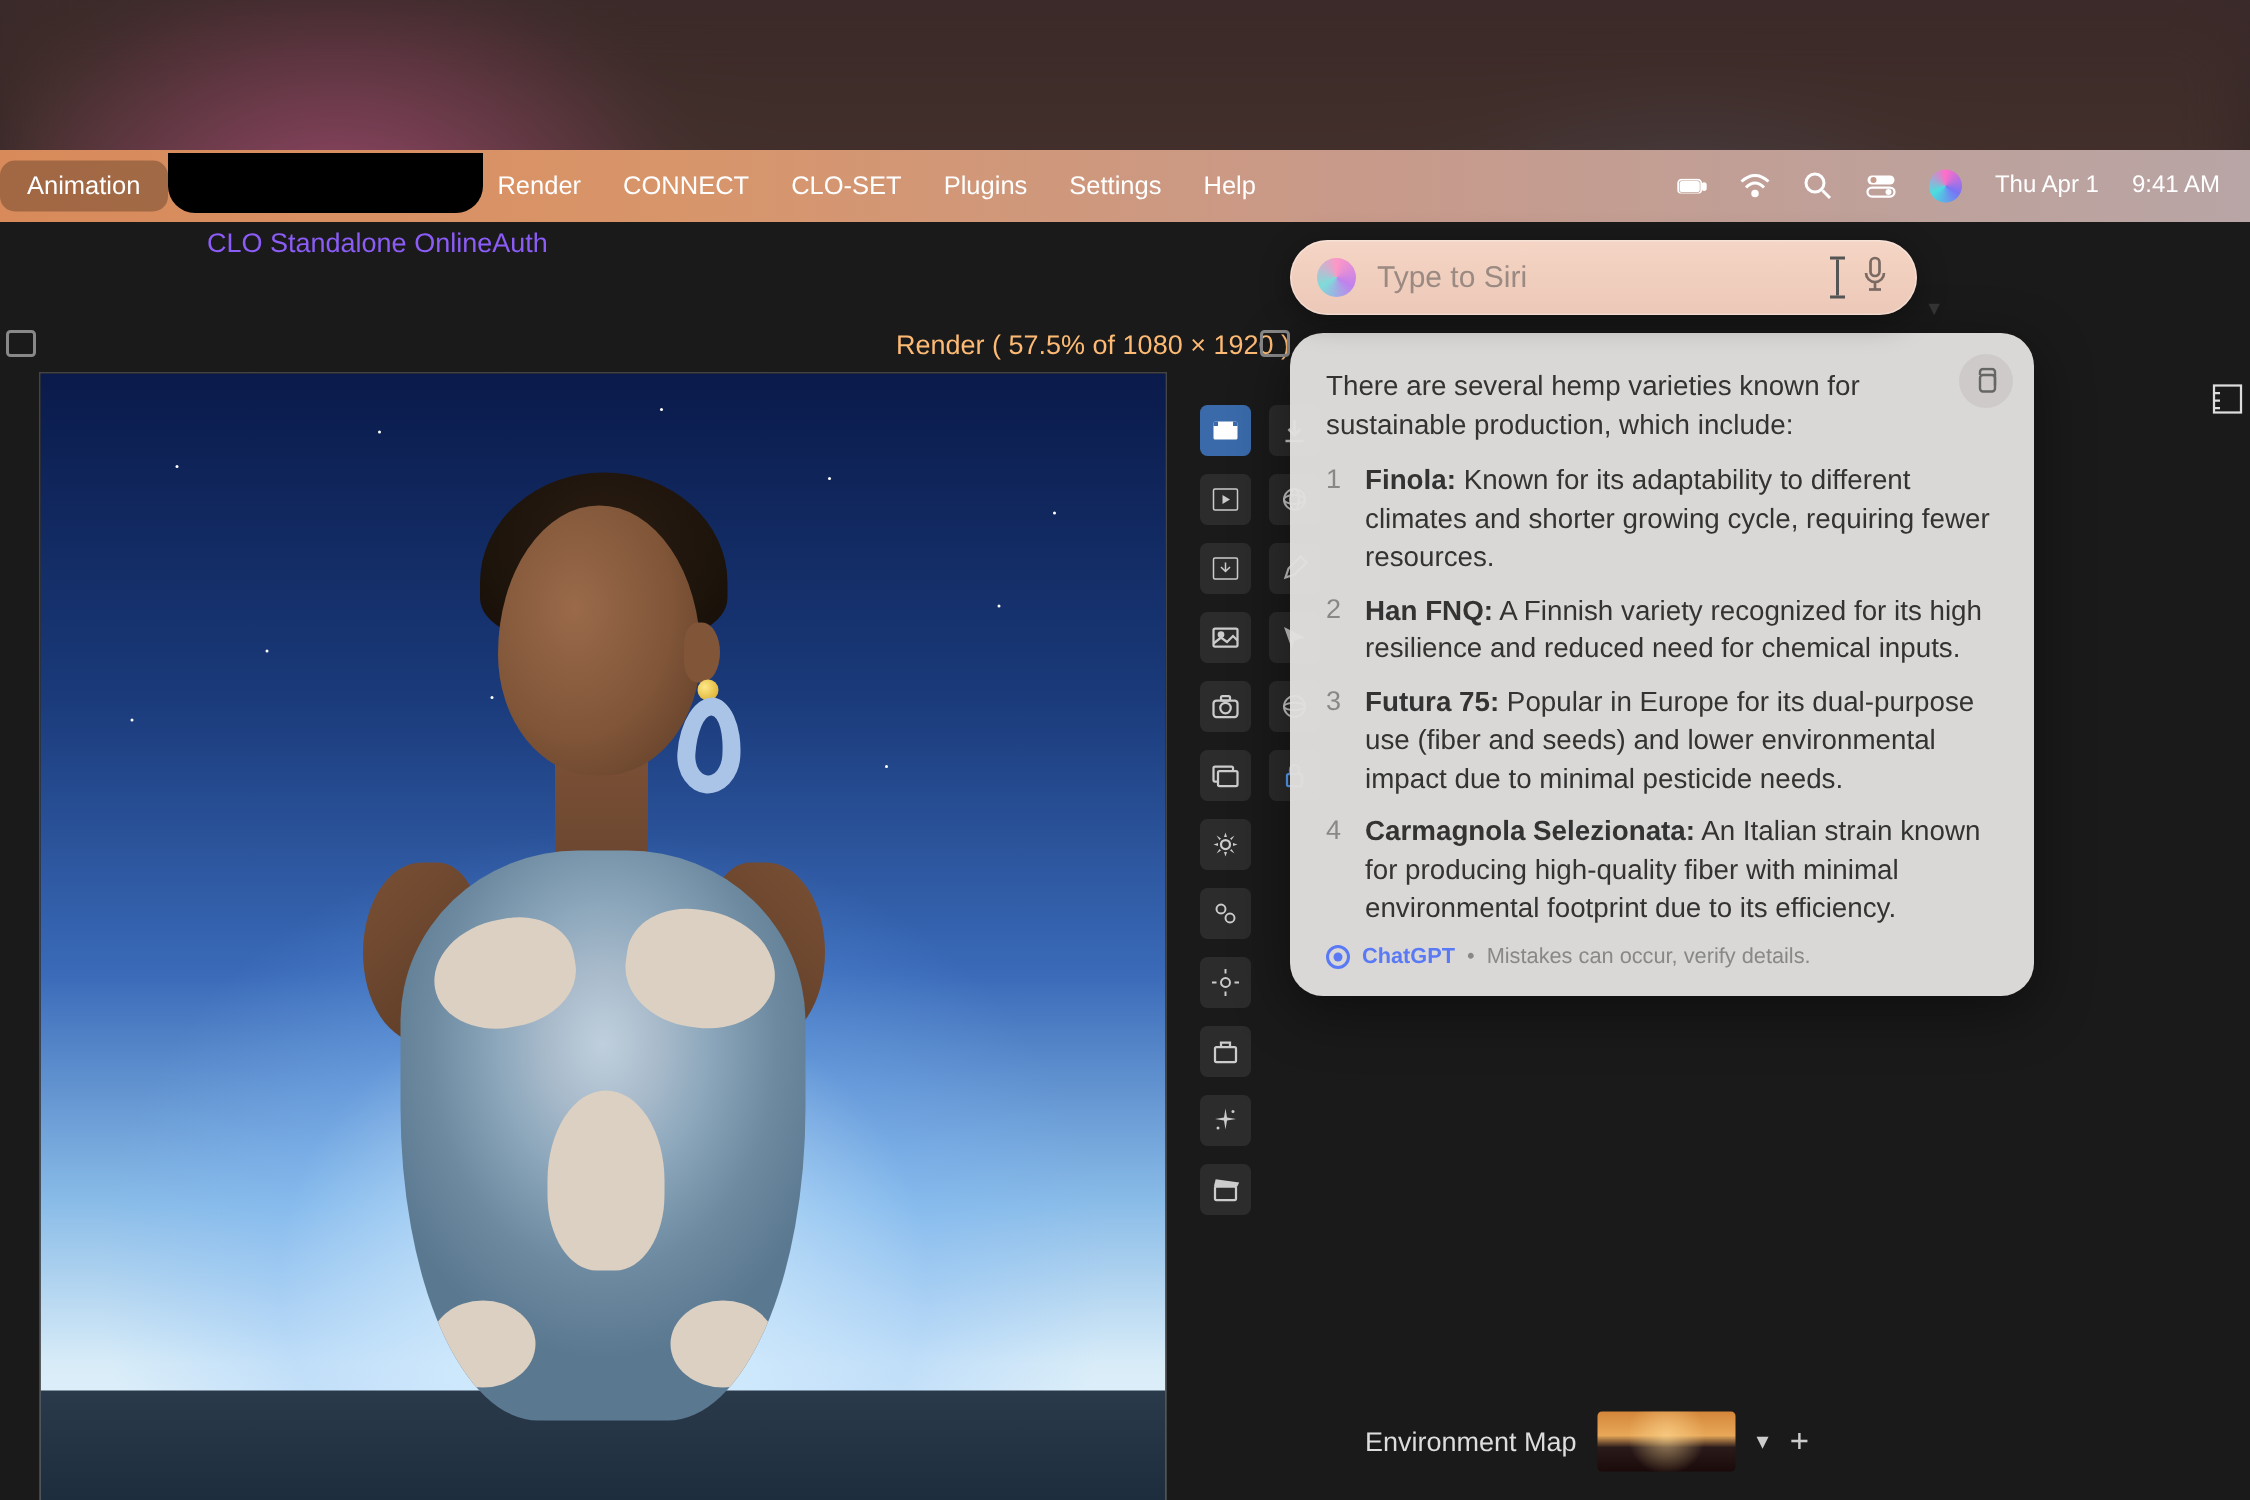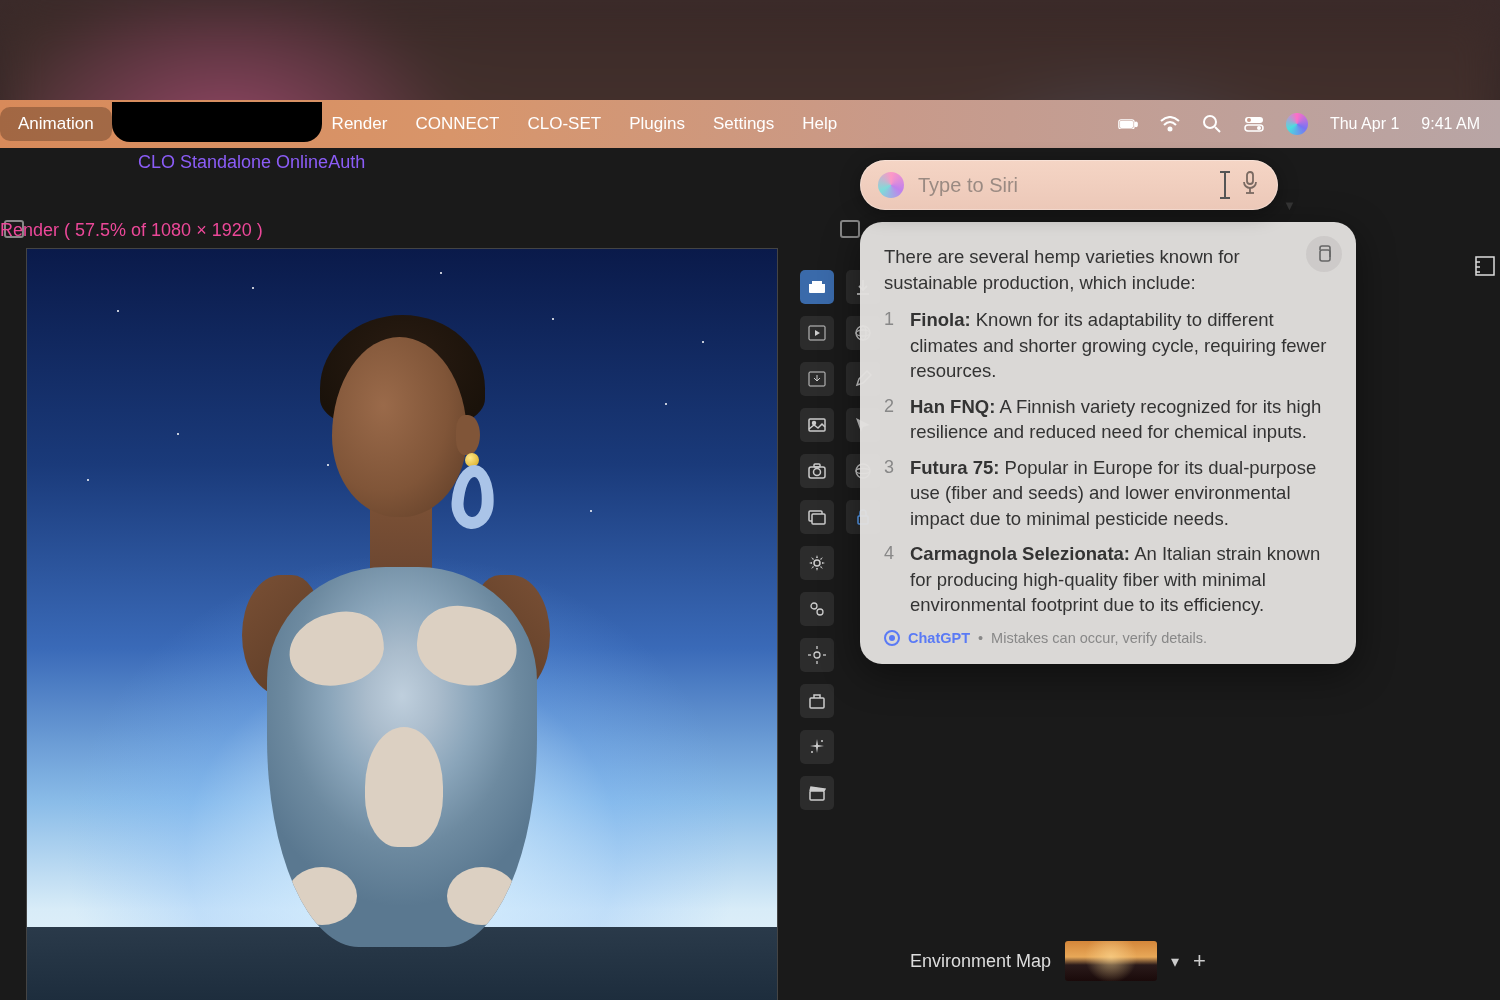--- a/index.html
+++ b/index.html
@@ -73,22 +73,22 @@
   }
   .window-title {
     color: #8b5cf6;
     font-size: 18px;
     padding: 12px 0 10px 138px;
   }
 
   .render-header {
     position: absolute;
     top: 80px; left: 0; right: 640px;
-    color: #ec4899;
-    text-align: left;
+    color: #fdba74;
+    text-align: right;
     font-size: 18px;
     z-index: 4;
   }
   .popout-icon {
     position: absolute;
     top: 80px; left: 4px;
     width: 20px; height: 18px;
     border: 2px solid #888;
     border-radius: 3px;
     z-index:4;

